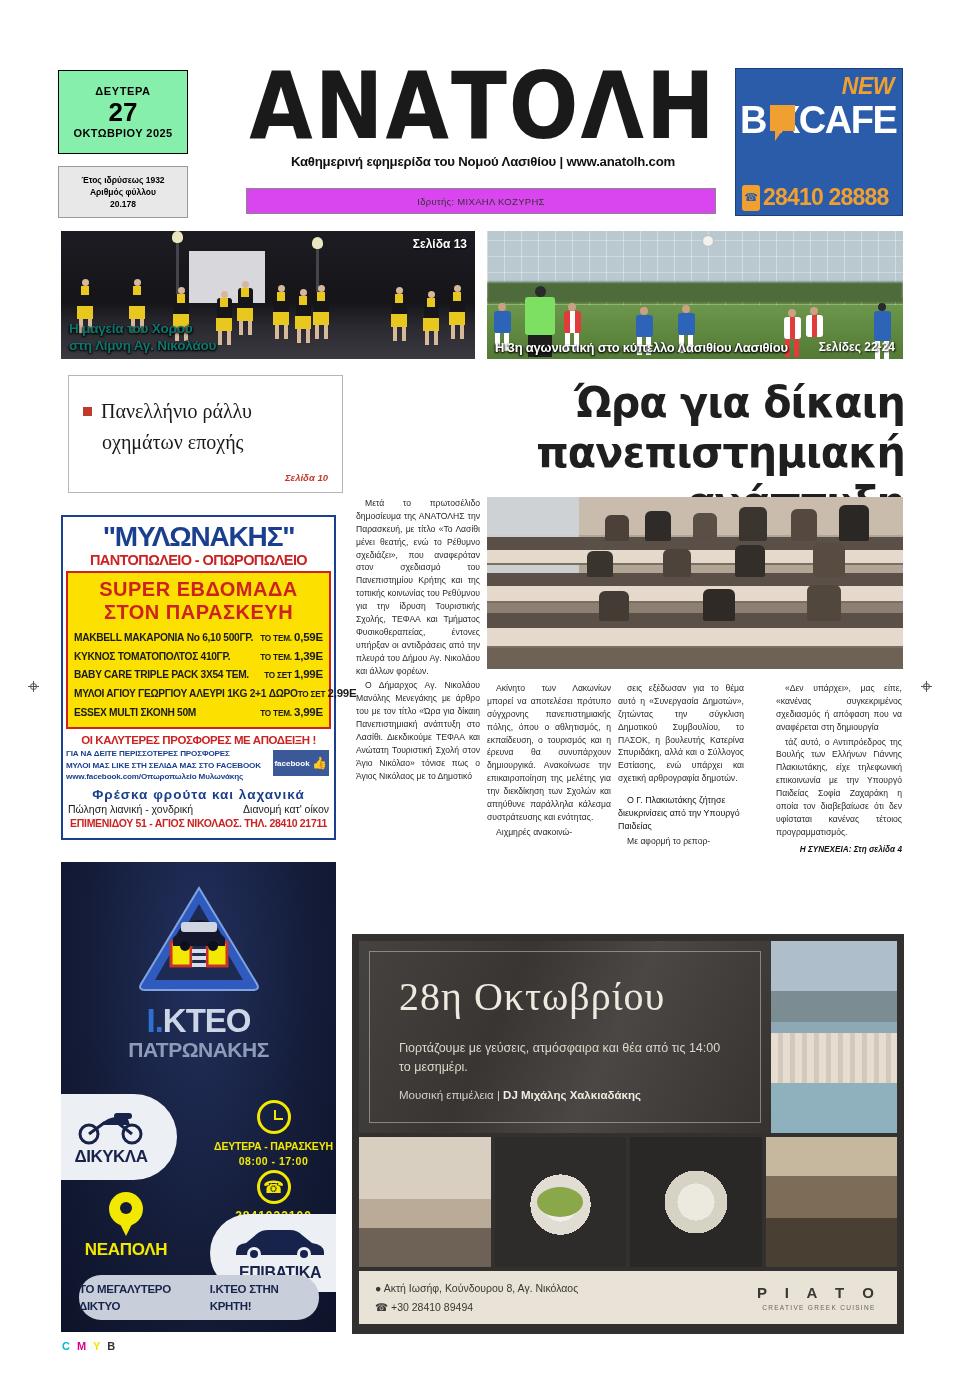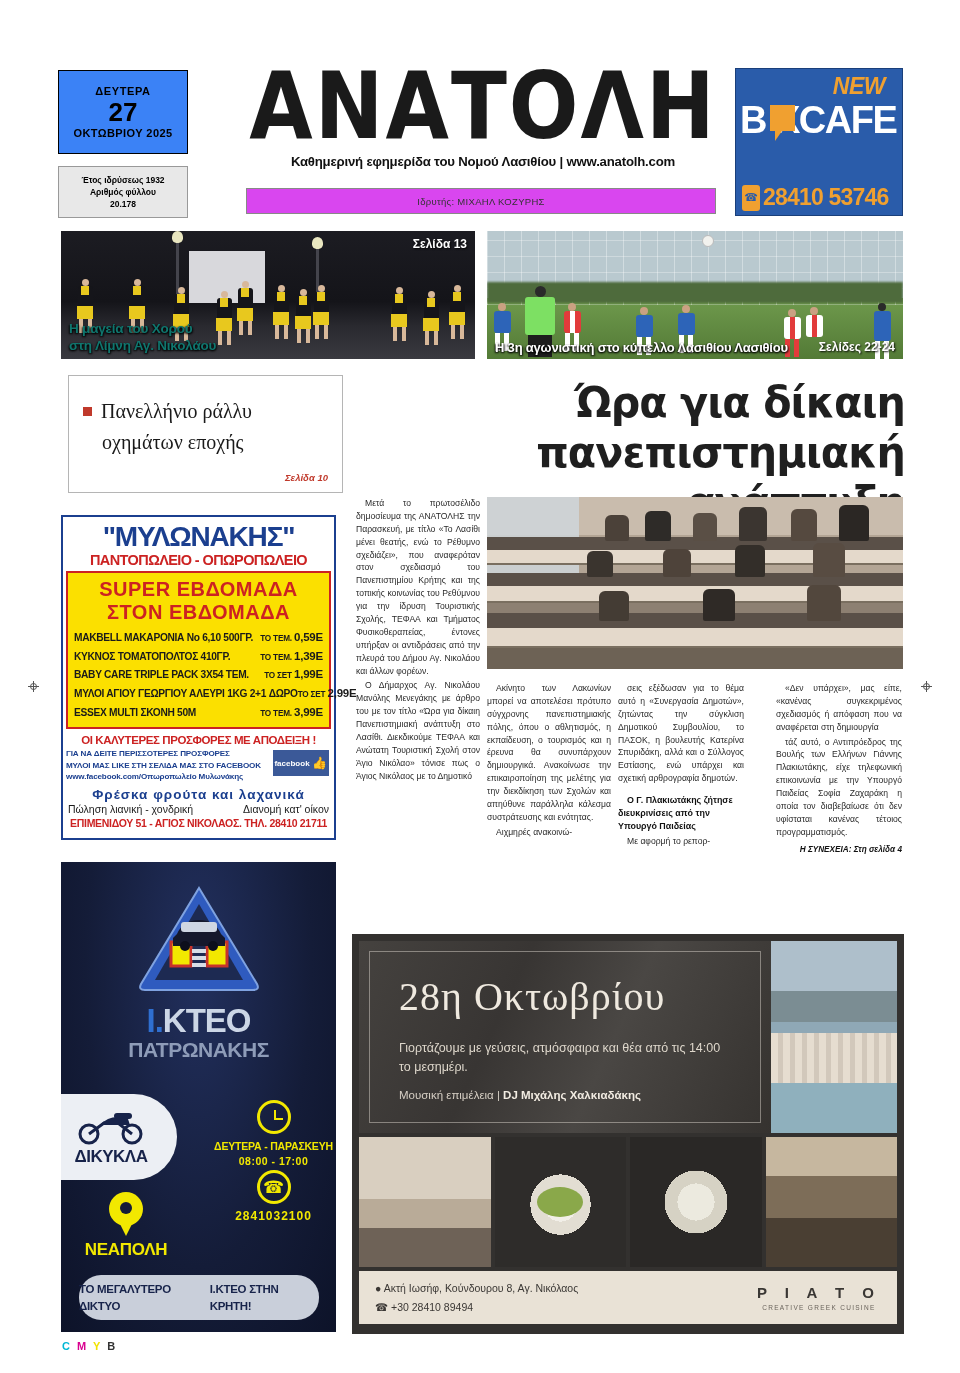--- a/index.html
+++ b/index.html
@@ -14,21 +14,21 @@
     position: relative;
     width: 960px; height: 1373px;
     background: #ffffff;
   }
 
   
   .masthead { position: absolute; left: 58px; top: 62px; width: 845px; height: 160px; }
 
   .date-box {
     position: absolute; left: 0; top: 8px; width: 130px; height: 84px;
-    border: 1px solid #000; background: #3b82f6;
+    border: 1px solid #000; background: #86efac;
     display: flex; flex-direction: column; align-items: center; justify-content: center;
     gap: 2px;
   }
   .date-dow { font-size: 11px; font-weight: bold; letter-spacing: .6px; }
   .date-day { font-size: 26px; font-weight: bold; line-height: 1; }
   .date-my { font-size: 11px; font-weight: bold; letter-spacing: .4px; }
 
   .est-box {
     position: absolute; left: 0; top: 104px; width: 130px; height: 52px;
     border: 1px solid #999; background: #e8e8e8;
@@ -53,21 +53,21 @@
     display: flex; align-items: center; justify-content: center;
   }
   .founder-box span { font-size: 9.5px; color: #333; letter-spacing: .3px; }
 
   
   .boxcafe {
     position: absolute; left: 735px; top: 68px; width: 168px; height: 148px;
     background: #2a5caa; border: 1px solid #1a3f7a; overflow: hidden;
   }
   .bc-new {
-    position: absolute; right: 17px; top: 4px;
+    position: absolute; right: 8px; top: 4px;
     font-size: 23px; font-weight: bold; color: #f0a030;
     font-style: italic; letter-spacing: -.5px;
   }
   .bc-main {
     position: absolute; left: 4px; top: 30px; width: 160px;
     font-size: 38px; font-weight: bold; color: #fff;
     letter-spacing: -1.5px; white-space: nowrap;
   }
   .bc-box {
     position: absolute; left: 34px; top: 36px;
@@ -219,21 +219,21 @@
   }
 
   
   .art-col { position: absolute; font-size: 8.6px; line-height: 1.5; color: #2a2a2a; text-align: justify; }
   .art-col p { text-indent: 9px; margin-bottom: 2px; }
   .art-c1 { left: 356px; top: 497px; width: 124px; }
   .art-c2 { left: 487px; top: 682px; width: 124px; }
   .art-c3 { left: 618px; top: 682px; width: 126px; }
   .art-c4 { left: 776px; top: 682px; width: 126px; }
   .art-sub {
-    font-size: 8.9px; font-weight: bold; color: #111; line-height: 1.45;
+    font-size: 8.9px; font-weight: normal; color: #111; line-height: 1.45;
     margin: 9px 0 3px; text-indent: 0; text-align: left;
   }
   .art-cont {
     font-size: 8.2px; font-weight: bold; font-style: italic; color: #111;
     text-align: right; margin-top: 5px; text-indent: 0;
   }
 
   
   .hall {
     position: absolute; left: 487px; top: 497px; width: 416px; height: 172px;
@@ -408,21 +408,21 @@
       <span>Ιδρυτής: ΜΙΧΑΗΛ ΚΟΖΥΡΗΣ</span>
     </div>
   </div>
 
   <div class="boxcafe">
     <div class="bc-new">NEW</div>
     <div class="bc-main">B XCAFE</div>
     <div class="bc-box"></div>
     <div class="bc-phone">
       <div class="bc-phone-ic">☎</div>
-      <div class="bc-phone-num">28410 53746</div>
+      <div class="bc-phone-num">28410 28888</div>
     </div>
   </div>
 
   <div class="photo-l">
     <div class="stage-photo">
       <div class="poster"></div>
       <div class="lamp" style="left:115px;top:8px;height:62px;"></div>
       <div class="lamp" style="left:255px;top:14px;height:56px;"></div>
       <div class="dancer" style="left:16px;">
         <div class="head"></div>
@@ -613,21 +613,21 @@
     <p>τάζ αυτό, ο Αντιπρόεδρος της Βουλής των Ελλήνων Γιάννης Πλακιωτάκης, είχε τηλεφωνική επικοινωνία με την Υπουργό Παιδείας Σοφία Ζαχαράκη η οποία τον διαβεβαίωσε ότι δεν υφίσταται κανένας τέτοιος προγραμματισμός.</p>
     <p class="art-cont">Η ΣΥΝΕΧΕΙΑ: Στη σελίδα 4</p>
   </div>
 
   <div class="mylon">
     <div class="my-title">"ΜΥΛΩΝΑΚΗΣ"</div>
     <div class="my-sub">ΠΑΝΤΟΠΩΛΕΙΟ - ΟΠΩΡΟΠΩΛΕΙΟ</div>
 
     <div class="my-yellow">
       <div class="my-super">SUPER ΕΒΔΟΜΑΔΑ</div>
-      <div class="my-super">ΣΤΟΝ ΕΒΔΟΜΑΔΑ</div>
+      <div class="my-super">ΣΤΟΝ ΠΑΡΑΣΚΕΥΗ</div>
       <div class="my-list">
         <div class="my-row">
           <span class="nm">MAKBELL ΜΑΚΑΡΟΝΙΑ Νο 6,10 500ΓΡ.</span>
           <span class="pr"><span>ΤΟ ΤΕΜ.</span> <b>0,59Ε</b></span>
         </div>
         <div class="my-row">
           <span class="nm">ΚΥΚΝΟΣ ΤΟΜΑΤΟΠΟΛΤΟΣ 410ΓΡ.</span>
           <span class="pr"><span>ΤΟ ΤΕΜ.</span> <b>1,39Ε</b></span>
         </div>
         <div class="my-row">
@@ -709,20 +709,30 @@
       <div class="num">2841032100</div>
     </div>
 
     <div class="pin-blk">
       <div class="pin">
           <div class="pin-hole"></div>
         </div>
       <div class="lbl">ΝΕΑΠΟΛΗ</div>
     </div>
 
+    <div class="pill-car">
+      <svg width="100" height="40" viewBox="0 0 100 40">
+        <path d="M6 28 q0-8 10-9 l12-10 q4-3 10-3 h22 q7 0 12 5 l10 8 q12 2 12 9 v3 h-88 z" fill="#17234a"></path>
+        <circle cx="24" cy="30" r="7" fill="#eceff4"></circle>
+          <circle cx="74" cy="30" r="7" fill="#eceff4"></circle>
+        <circle cx="24" cy="30" r="4" fill="#17234a"></circle>
+          <circle cx="74" cy="30" r="4" fill="#17234a"></circle>
+      </svg>
+      <div class="lbl">ΕΠΙΒΑΤΙΚΑ</div>
+    </div>
 
     <div class="kteo-foot">
       <div>ΤΟ ΜΕΓΑΛΥΤΕΡΟ ΔΙΚΤΥΟ</div>
       <div>Ι.ΚΤΕΟ ΣΤΗΝ ΚΡΗΤΗ!</div>
     </div>
   </div>
 
   <div class="cmyb">
     <span class="c">C</span>
     <span class="m">M</span>

